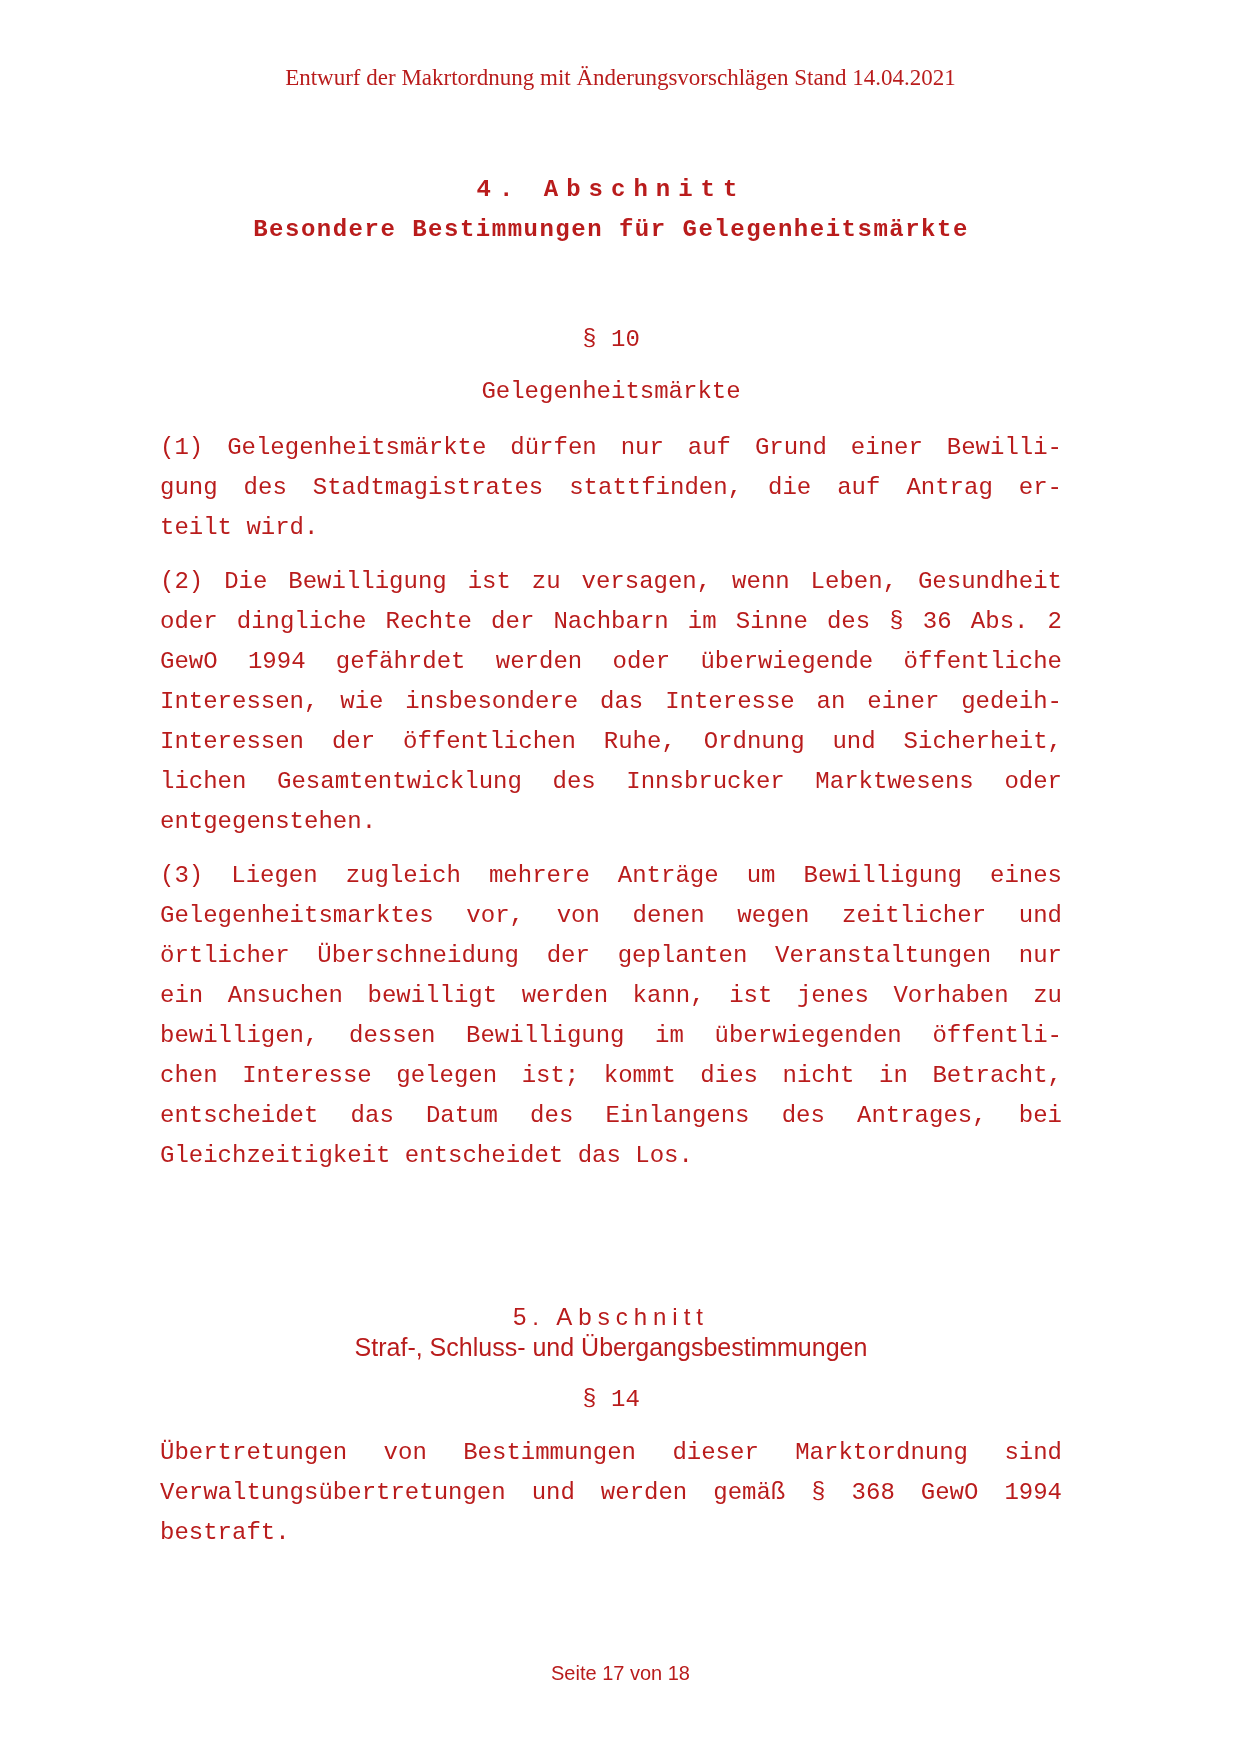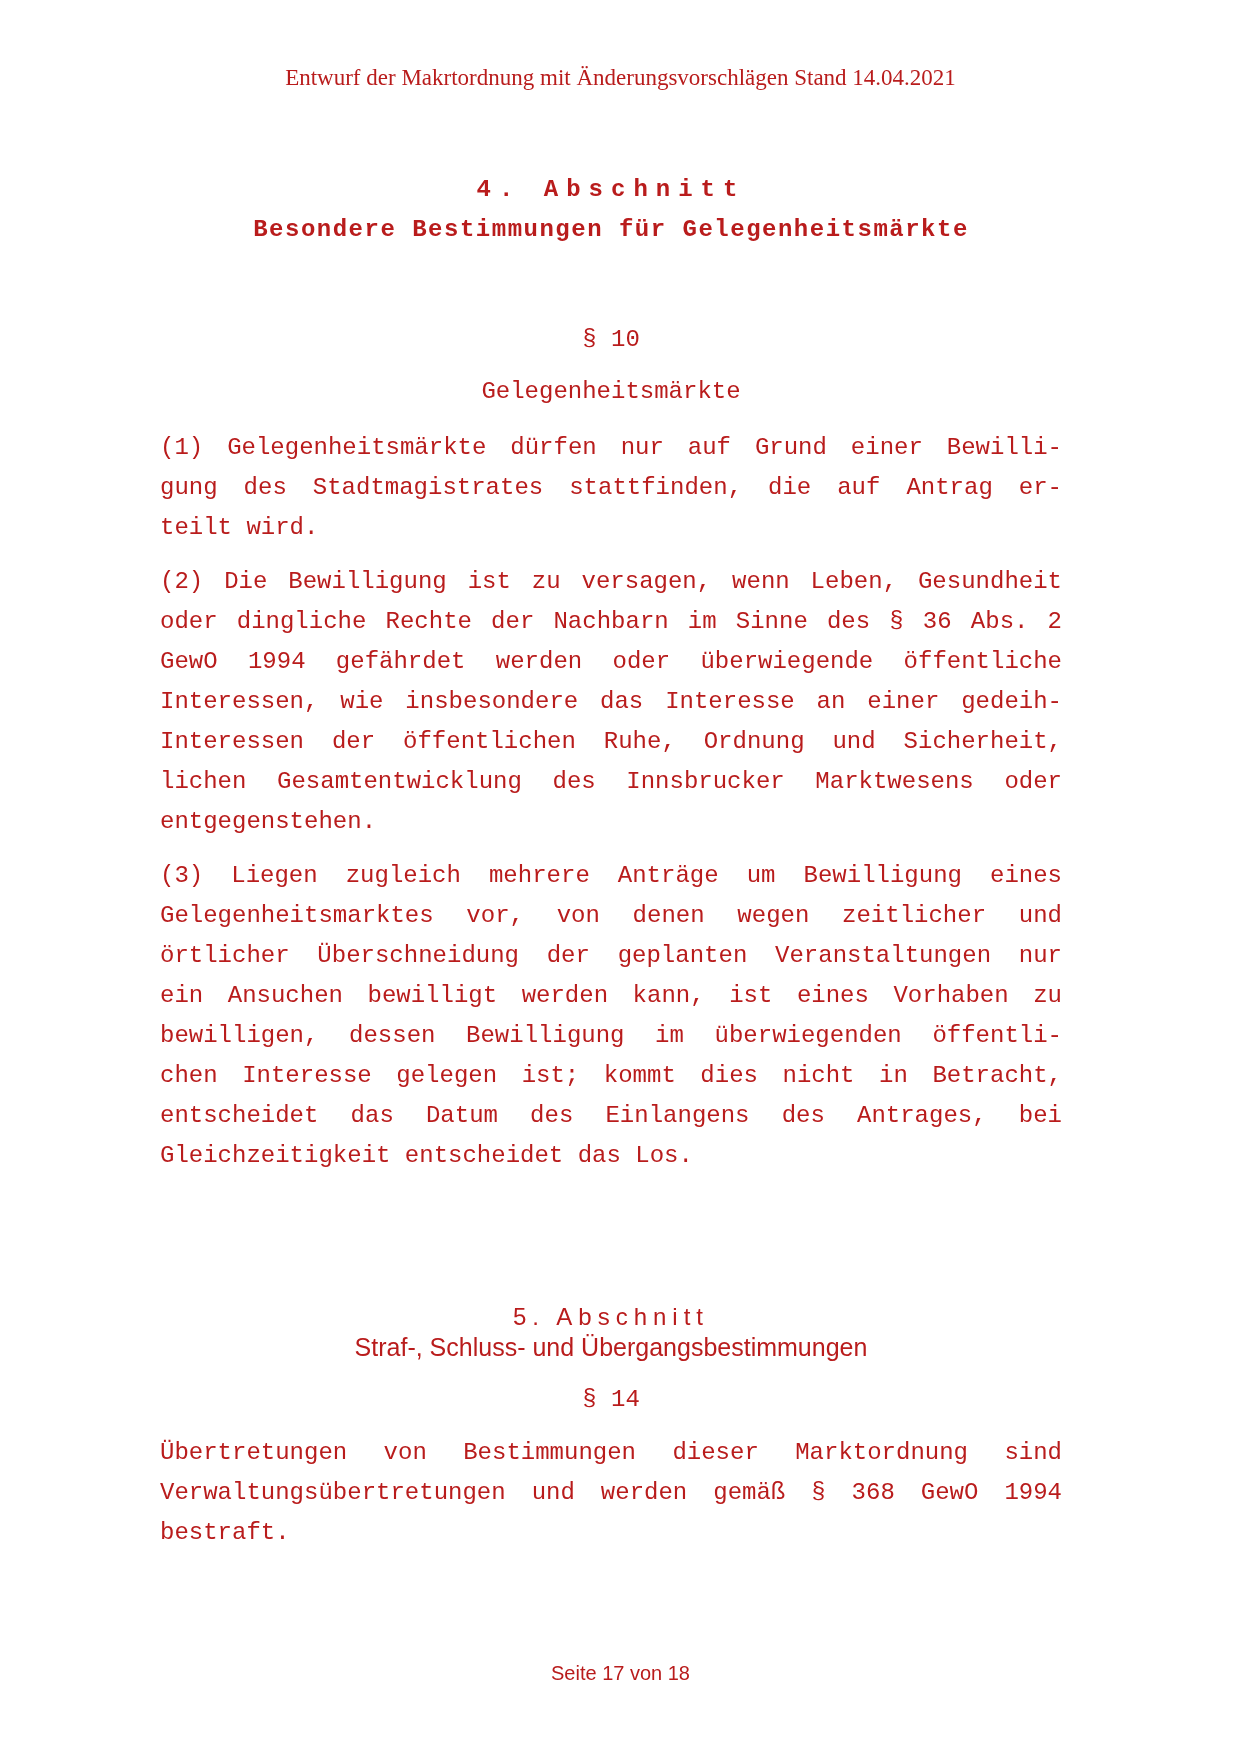--- a/index.html
+++ b/index.html
@@ -80,21 +80,21 @@
       <div class="ln">Interessen, wie insbesondere das Interesse an einer gedeih-</div>
       <div class="ln">Interessen der öffentlichen Ruhe, Ordnung und Sicherheit,</div>
       <div class="ln">lichen Gesamtentwicklung des Innsbrucker Marktwesens oder</div>
       <div class="ln-last">entgegenstehen.</div>
     </div>
 
     <div class="mono abs3">
       <div class="ln">(3) Liegen zugleich mehrere Anträge um Bewilligung eines</div>
       <div class="ln">Gelegenheitsmarktes vor, von denen wegen zeitlicher und</div>
       <div class="ln">örtlicher Überschneidung der geplanten Veranstaltungen nur</div>
-      <div class="ln">ein Ansuchen bewilligt werden kann, ist eines Vorhaben zu</div>
+      <div class="ln">ein Ansuchen bewilligt werden kann, ist jenes Vorhaben zu</div>
       <div class="ln">bewilligen, dessen Bewilligung im überwiegenden öffentli-</div>
       <div class="ln">chen Interesse gelegen ist; kommt dies nicht in Betracht,</div>
       <div class="ln">entscheidet das Datum des Einlangens des Antrages, bei</div>
       <div class="ln-last">Gleichzeitigkeit entscheidet das Los.</div>
     </div>
 
     <div class="h5-block">
       <div class="h5-num">5. Abschnitt</div>
       <div class="h5-title">Straf-, Schluss- und Übergangsbestimmungen</div>
     </div>

